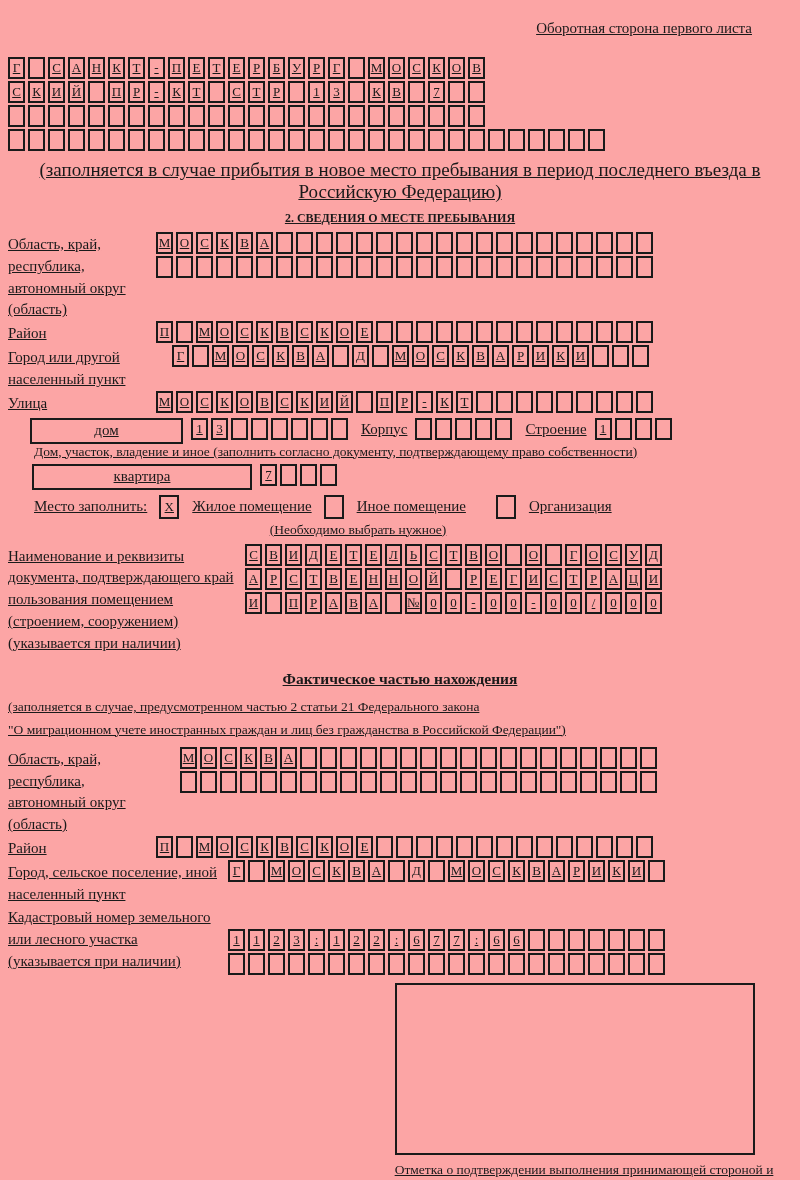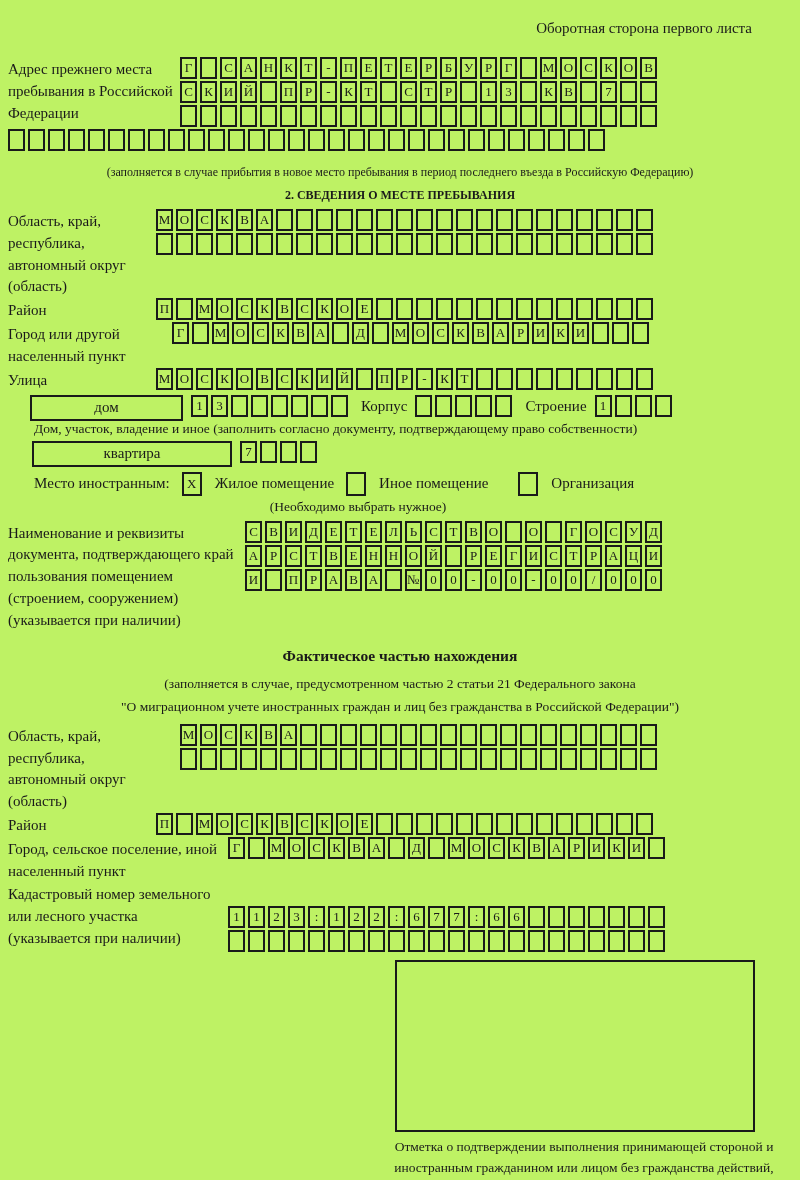--- a/index.html
+++ b/index.html
@@ -1,63 +1,62 @@
 <!DOCTYPE html>
 <html><head>
 <meta charset="utf-8">
 <style>
   *{box-sizing:border-box;}
   html,body{margin:0;padding:0;background:#ffffff;}
   body{color:#1a1a1a;font-family:"Liberation Serif","DejaVu Serif",serif;}
-  .page{width:800px;height:1180px;padding:8px 8px 0 8px;overflow:hidden;background:#bef264;}
+  .page{width:800px;height:1180px;padding:8px 8px 0 8px;overflow:hidden;background:#fca5a5;text-decoration:underline;}
   .hdr{text-align:right;font-size:15px;padding:12px 40px 0 0;}
   
   .cellrow{display:flex;margin-bottom:2px;}
   .cell{flex:0 0 auto;width:17px;height:22px;border:2px solid #1a1a1a;margin-right:3px;
         display:flex;align-items:center;justify-content:center;font-size:13px;overflow:hidden;}
   .cb{width:20px;height:24px;}
   
   .frow{display:flex;align-items:flex-start;}
   .flabel{font-size:15px;line-height:1.45;padding-top:2px;}
   .w148{flex:0 0 148px;width:148px;}
   .w172{flex:0 0 172px;width:172px;}
   .w212{flex:0 0 212px;width:212px;}
   .w237{flex:0 0 237px;width:237px;}
   .addr-block{display:flex;margin-top:20px;}
-  .note-c{text-align:center;font-size:12px;margin-top:14px;}
+  .note-c{text-align:center;font-size:19px;margin-top:8px;}
   .s2title{text-align:center;font-weight:bold;font-size:12px;margin:8px 0 6px 0;}
   .ftitle{text-align:center;font-weight:bold;font-size:15.5px;margin:16px 0 8px 0;}
-  .fnotes{text-align:center;font-size:13.5px;line-height:1.65;}
+  .fnotes{font-size:13.5px;line-height:1.65;}
   .ml16{margin-left:16px;}
   .ml24{margin-left:24px;}
   .houserow{display:flex;align-items:flex-start;margin:3px 0 0 22px;}
   .labelbox{height:26px;border:2px solid #1a1a1a;display:flex;align-items:center;justify-content:center;font-size:15px;flex:0 0 auto;}
   .dom{width:153px;margin-right:8px;}
-  .kv{width:200px;margin-right:8px;}
+  .kv{width:220px;margin-right:8px;}
   .ilabel{font-size:15px;margin:3px 8px 0 10px;flex:0 0 auto;}
   .fnote{font-size:13.5px;margin:0 0 4px 26px;}
   .stayrow{display:flex;align-items:center;margin:5px 0 0 26px;font-size:15px;}
   .stayrow .optlabel{margin-left:10px;}
   .stayrow .cb{margin-left:12px;}
   .stayrow .cb.far{margin-left:30px;}
   .staynote{width:700px;text-align:center;font-size:13.5px;margin-top:3px;}
   .docblock{margin-top:6px;}
   .padtop22{padding-top:24px;}
   .stamp{width:360px;height:172px;border:2px solid #1a1a1a;margin:6px 0 0 387px;}
   .stampcap{width:380px;margin:5px 0 0 386px;text-align:center;font-size:13.5px;line-height:1.55;}
 </style>
 </head>
 <body>
 
 <div class="page">
 
   <div class="hdr">Оборотная сторона первого листа</div>
 
   <div class="addr-block">
-    <div class="flabel w172">Адрес прежнего места пребывания в Российской Федерации</div>
     <div>
       <div class="cellrow">
           <span class="cell">Г</span>
           <span class="cell"></span>
           <span class="cell">С</span>
           <span class="cell">А</span>
           <span class="cell">Н</span>
           <span class="cell">К</span>
           <span class="cell">Т</span>
           <span class="cell">-</span>
@@ -354,21 +353,21 @@
     <div class="labelbox kv">квартира</div>
     <div class="cellrow">
         <span class="cell">7</span>
         <span class="cell"></span>
         <span class="cell"></span>
         <span class="cell"></span>
       </div>
   </div>
 
   <div class="stayrow">
-    <span>Место иностранным:</span>
+    <span>Место заполнить:</span>
     <span class="cell cb">X</span>
     <span class="optlabel">Жилое помещение</span>
     <span class="cell cb"></span>
     <span class="optlabel">Иное помещение</span>
     <span class="cell cb far"></span>
     <span class="optlabel">Организация</span>
   </div>
   <div class="staynote">(Необходимо выбрать нужное)</div>
 
   <div class="frow docblock">

